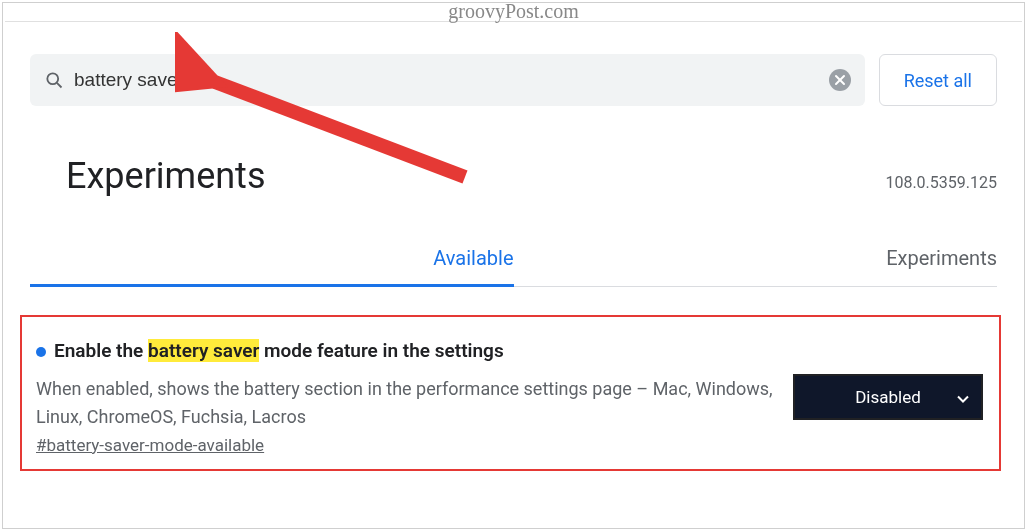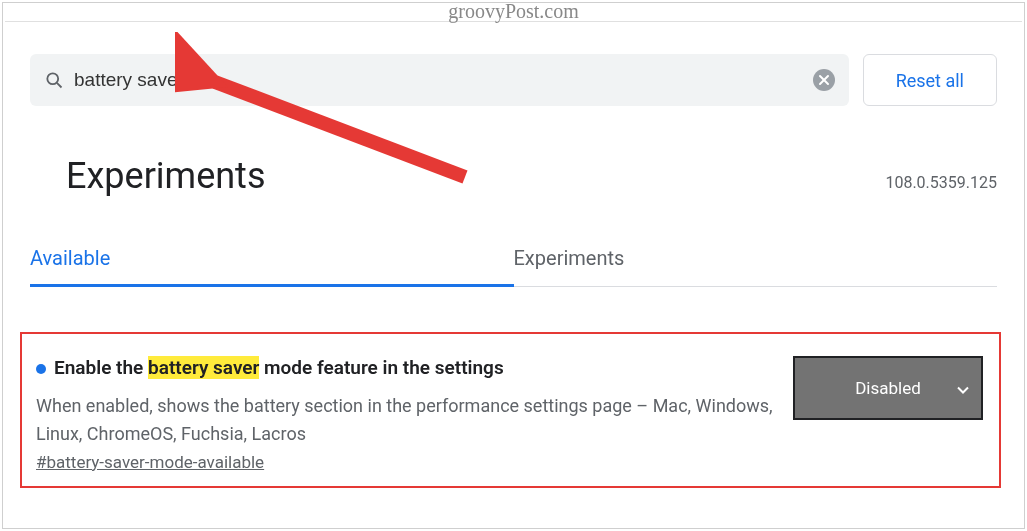--- a/index.html
+++ b/index.html
@@ -61,21 +61,21 @@
     .clear-btn {
       width: 22px; height: 22px;
       border-radius: 50%;
       background: #9aa0a6;
       display: flex; align-items: center; justify-content: center;
       cursor: pointer;
     }
     .clear-btn svg { width: 12px; height: 12px; }
     .reset-btn {
       height: 52px;
-      padding: 0 32px;
+      padding: 0 24px;
       border: 1px solid #dadce0;
       border-radius: 6px;
       background: #fff;
       color: #1a73e8;
       font-size: 18px;
       cursor: pointer;
       font-family: inherit;
     }
     .title-row {
       position: absolute;
@@ -95,44 +95,44 @@
       color: #5f6368;
     }
     .tabs {
       position: absolute;
       top: 230px; left: 30px; right: 30px;
       display: flex;
       border-bottom: 1px solid #dadce0;
     }
     .tab {
       flex: 1;
-      text-align: left;
+      text-align: right;
       padding: 16px 0;
       font-size: 20px;
       cursor: pointer;
       color: #5f6368;
       position: relative;
     }
     .tab.active {
       color: #1a73e8;
     }
     .tab.active::after {
       content: '';
       position: absolute;
       bottom: -1px; left: 0; right: 0;
       height: 3px;
       background: #1a73e8;
     }
     .flag-box {
       position: absolute;
-      top: 332px; left: 20px; right: 26px;
+      top: 315px; left: 20px; right: 26px;
       border: 2px solid #e53935;
       padding: 22px 16px 14px 14px;
       display: flex;
-      align-items: flex-start;
+      align-items: center;
       gap: 16px;
     }
     .flag-content { flex: 1; }
     .flag-title {
       font-size: 19px;
       font-weight: 600;
       color: #202124;
       margin-bottom: 8px;
     }
     .flag-title .bullet {
@@ -151,22 +151,22 @@
       margin-bottom: 4px;
       margin-top: 13px;
     }
     .flag-id {
       font-size: 17px;
       color: #5f6368;
       text-decoration: underline;
     }
     .dropdown {
       width: 190px;
-      height: 64px;
-      background: #737373;
+      height: 46px;
+      background: #0f172a;
       border: 2px solid #202124;
       color: #fff;
       display: flex;
       align-items: center;
       justify-content: center;
       gap: 8px;
       font-size: 17px;
       cursor: pointer;
       position: relative;
     }

